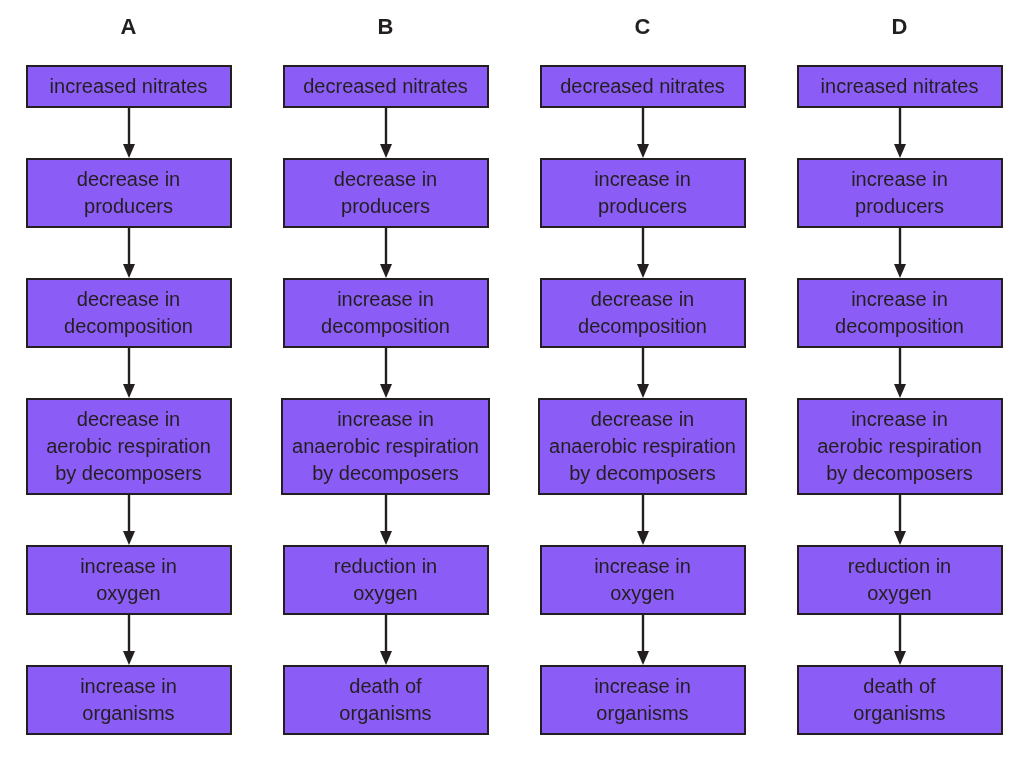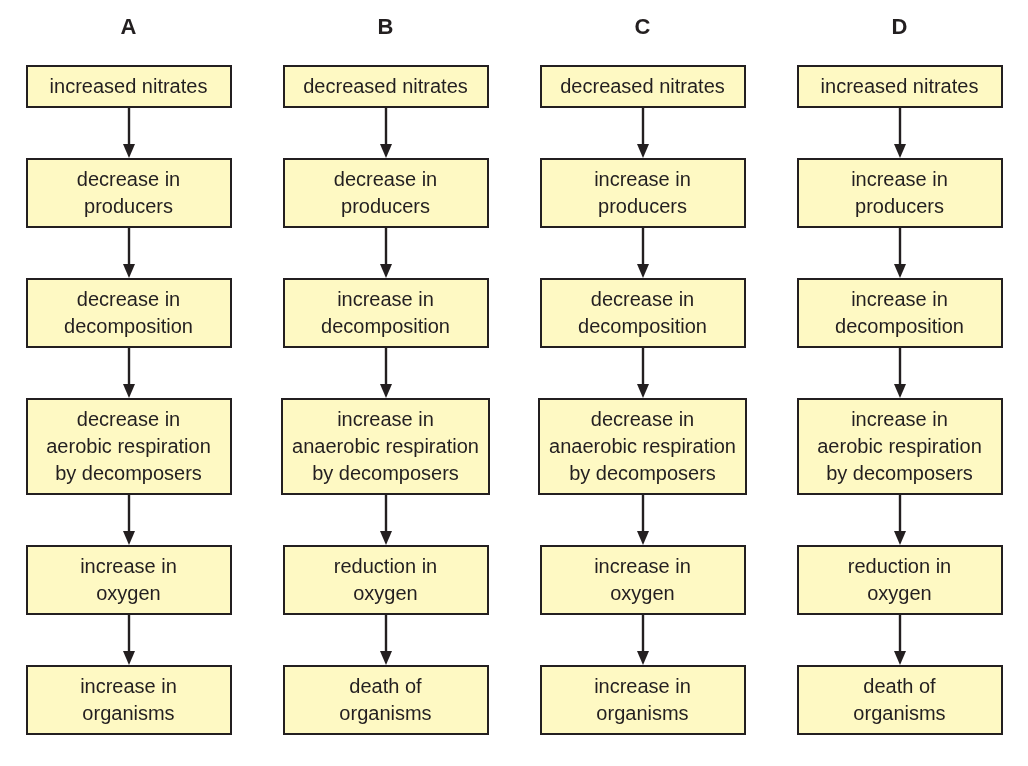--- a/index.html
+++ b/index.html
@@ -40,21 +40,21 @@
     border: 2px solid #231f20;
     box-sizing: border-box;
     min-width: 206px;
     width: max-content;
     max-width: 252px;
     padding: 6px 9px;
     font-size: 20px;
     line-height: 27px;
     text-align: center;
     white-space: pre-line;
-    background: #fef9c3;
+    background: #8b5cf6;
   }
   .arrow {
     height: 50px;
     line-height: 0;
   }
   .arrow svg { display: block; }
 </style>
 </head>
 <body>
 

